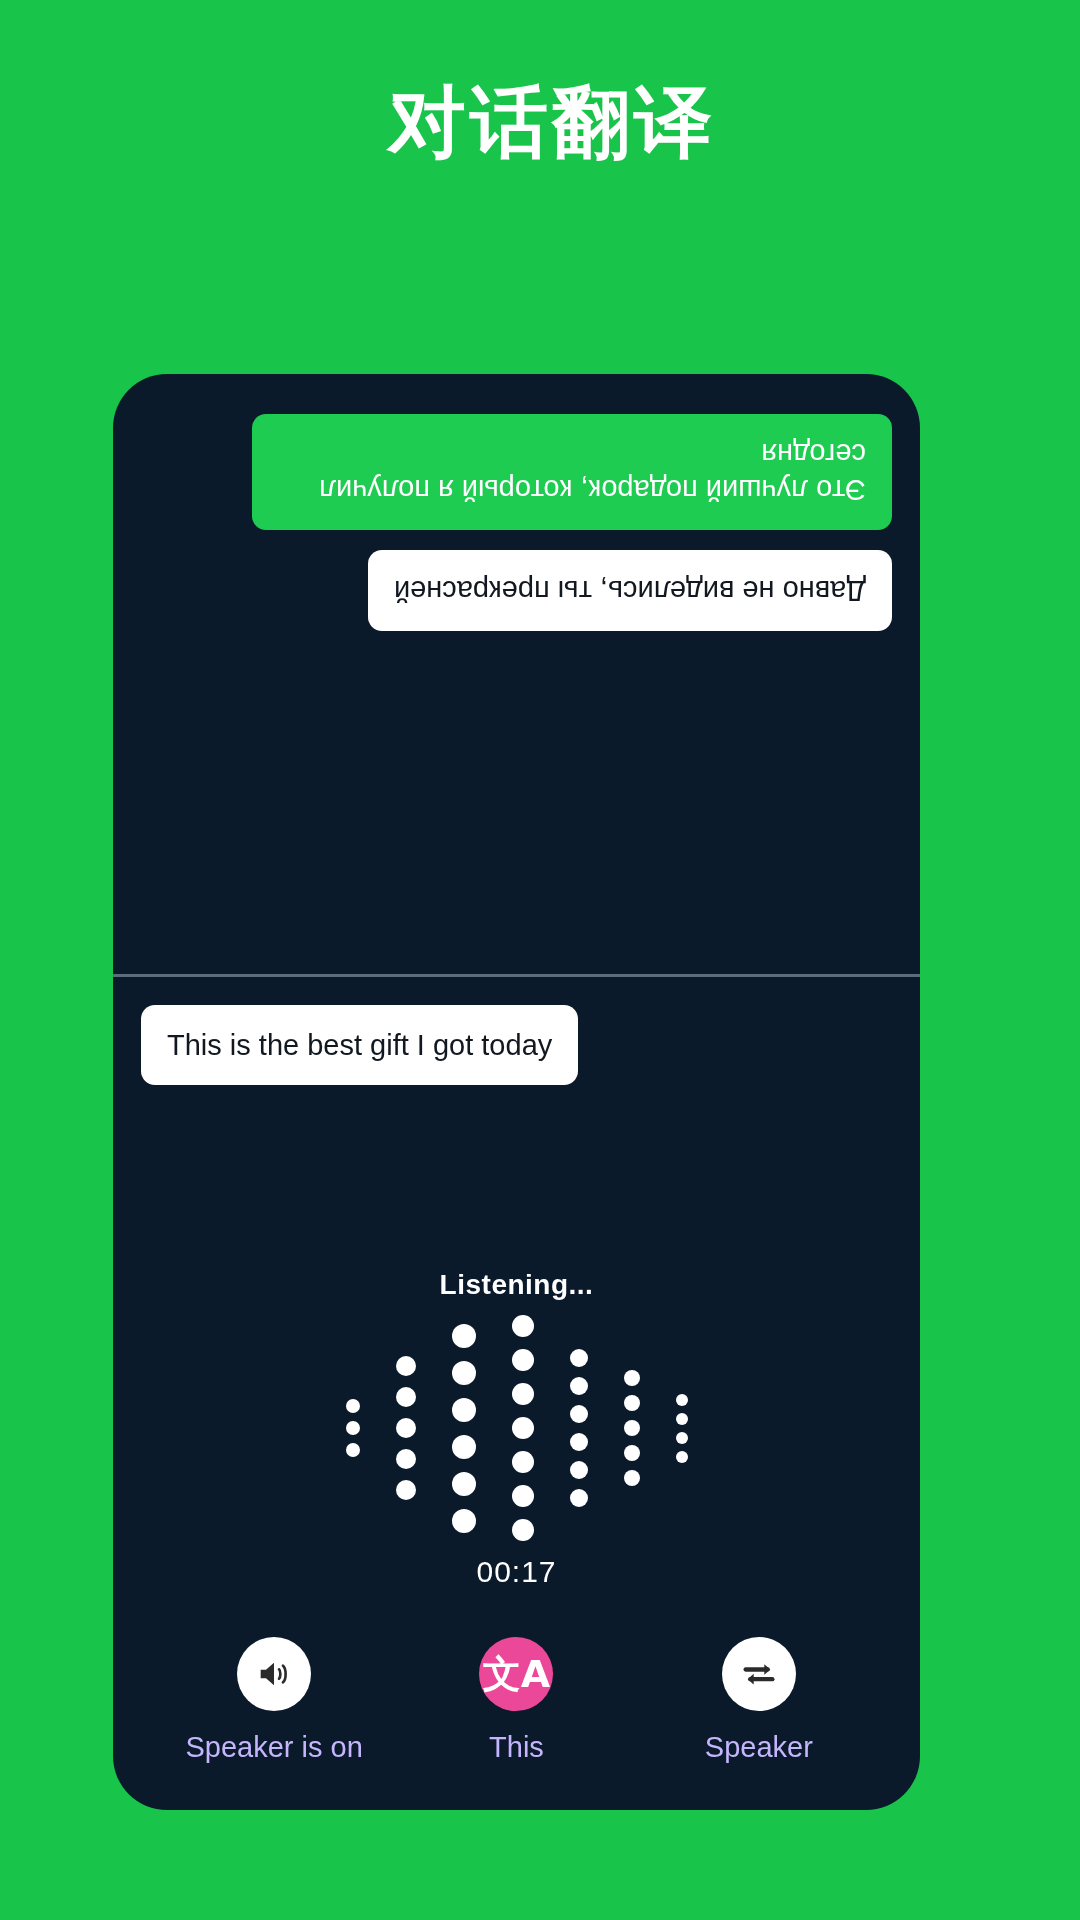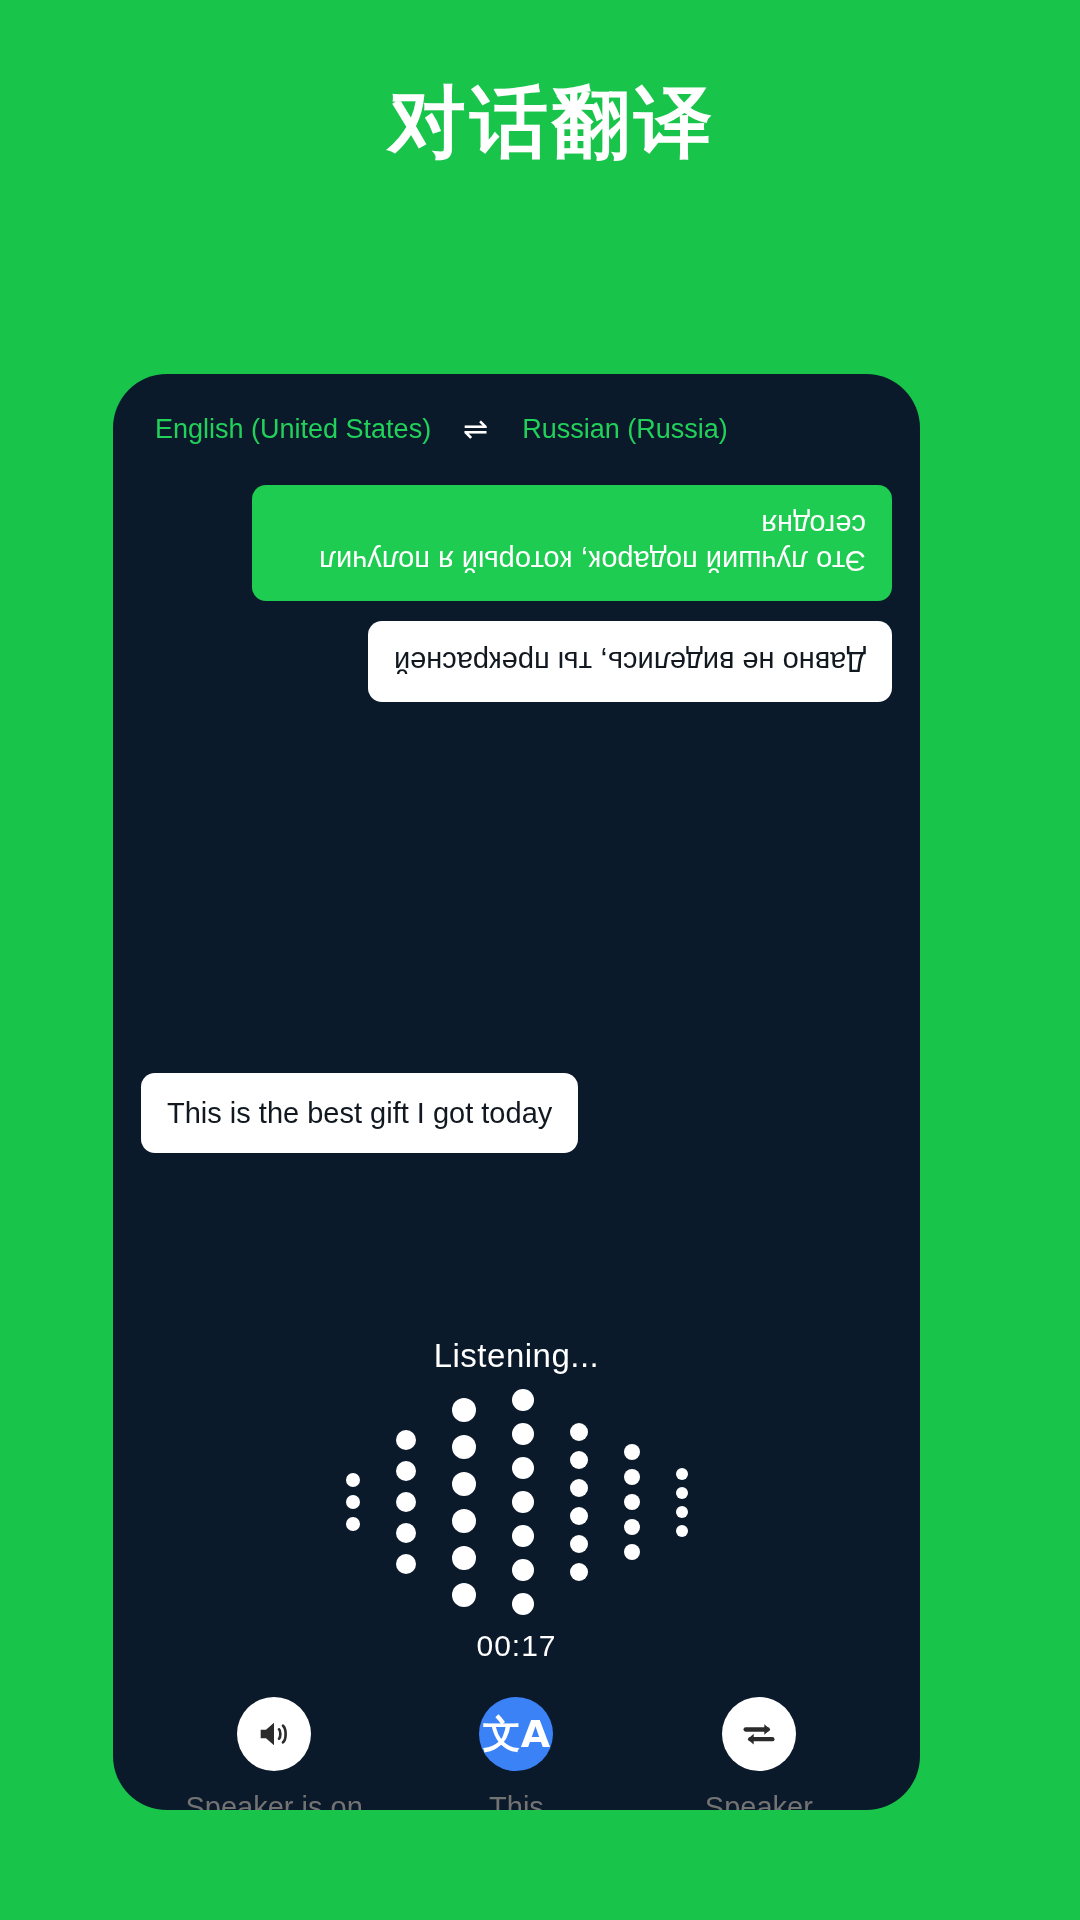--- a/index.html
+++ b/index.html
@@ -128,22 +128,22 @@
   .listen-area {
     flex: 1 1 auto;
     display: flex;
     flex-direction: column;
     align-items: center;
     padding-top: 42px;
   }
 
   .listening-text {
     color: #ffffff;
-    font-size: 33px;
-    font-weight: normal;
+    font-size: 28px;
+    font-weight: bold;
     letter-spacing: 0.5px;
   }
 
   .waveform {
     display: flex;
     align-items: center;
     justify-content: center;
     gap: 36px;
     height: 210px;
     margin-top: 22px;
@@ -186,24 +186,24 @@
   .ctrl-circle {
     width: 74px;
     height: 74px;
     border-radius: 50%;
     display: flex;
     align-items: center;
     justify-content: center;
   }
 
   .ctrl-circle.light { background: #ffffff; }
-  .ctrl-circle.danger { background: #3b82f6; }
+  .ctrl-circle.danger { background: #ec4899; }
 
   .ctrl-label {
-    color: #737373;
+    color: #c4b5fd;
     font-size: 29px;
     margin-top: 20px;
     white-space: nowrap;
   }
 
   .glyph-translate {
     color: #ffffff;
     font-size: 38px;
     font-weight: bold;
     line-height: 1;
@@ -212,25 +212,20 @@
 </style>
 </head>
 <body>
 
 <div class="page-header">
   <div class="page-title">对话翻译</div>
 </div>
 
 <div class="phone-frame">
 
-  <div class="lang-bar">
-    <span class="lang-label">English (United States)</span>
-    <span class="swap-icon">⇌</span>
-    <span class="lang-label">Russian (Russia)</span>
-  </div>
 
   <div class="pane pane-top">
     <div class="bubble-row left">
       <div class="bubble white">Давно не виделись, ты прекрасней</div>
     </div>
     <div class="bubble-row left">
       <div class="bubble green">Это лучший подарок, который я получил сегодня</div>
     </div>
   </div>
 

